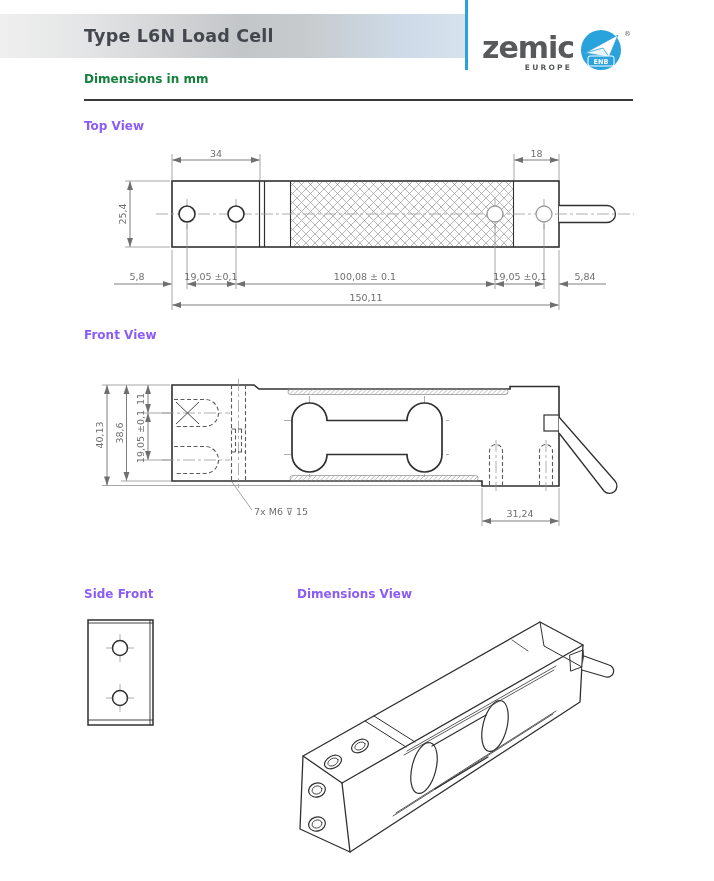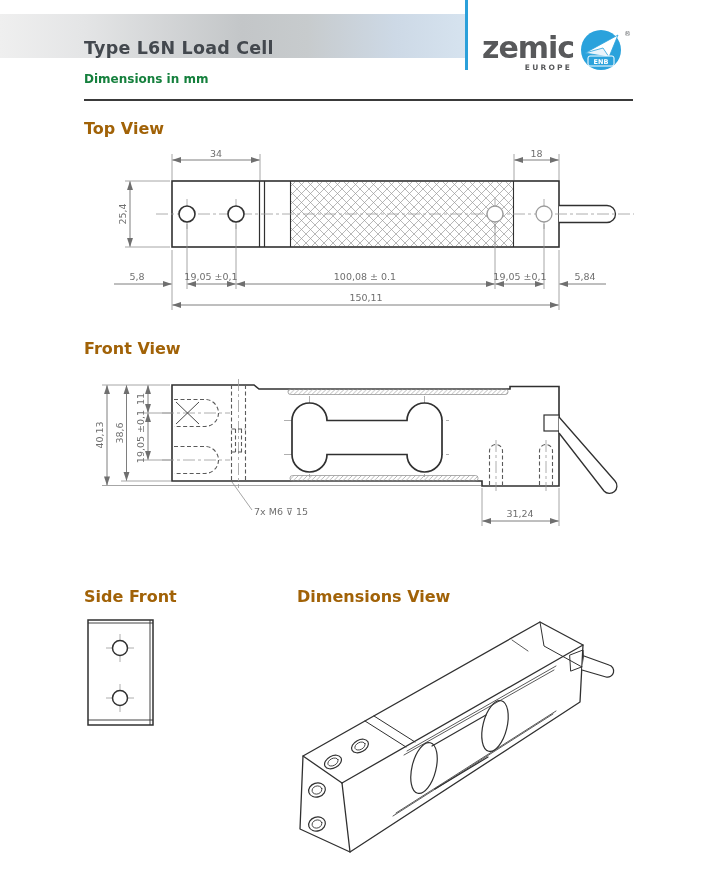--- a/index.html
+++ b/index.html
@@ -4,32 +4,32 @@
 <style>
   html,body{margin:0;padding:0;}
   body{
     width:714px;height:881px;position:relative;background:#ffffff;
     font-family:"DejaVu Sans","Liberation Sans",sans-serif;
     -webkit-font-smoothing:antialiased;
   }
   .band{
     position:absolute;left:0;top:14px;width:466px;height:44px;
     background:linear-gradient(90deg,#efefef 0%,#e4e5e6 18%,#c3c6c8 52%,#c7cbcd 66%,#cdd9e6 85%,#d6e3ef 100%);
-    display:flex;align-items:flex-end;
+    display:flex;align-items:center;
   }
   .band .title{
     margin-left:84px;font-size:17.5px;font-weight:bold;color:#43484e;letter-spacing:0.2px;
   }
   .vline{position:absolute;left:465px;top:0;width:3px;height:70px;background:#2ba0da;}
   .logo{position:absolute;left:482px;top:18px;width:190px;height:52px;margin-top:8px;}
   .seclabel{position:absolute;left:84px;top:72px;font-size:12px;font-weight:bold;color:#15803d;}
   .rule{position:absolute;left:84px;top:99px;width:549px;height:2px;background:#3a3a3a;}
-  .viewlabel{position:absolute;font-size:16px;font-weight:bold;color:#a16207;}
+  .viewlabel{position:absolute;font-size:12px;font-weight:bold;color:#8b5cf6;}
   #lbl-top{left:84px;top:119px;}
-  #lbl-front{left:84px;top:339px;text-align:right;}
+  #lbl-front{left:84px;top:328px;text-align:right;}
   #lbl-side{left:84px;top:587px;}
   #lbl-iso{left:297px;top:587px;}
   svg.sheet{position:absolute;left:0;top:0;}
   svg text.dim{font-family:"DejaVu Sans","Liberation Sans",sans-serif;font-size:9.5px;fill:#6f6f6f;}
   svg .dk{stroke:#303030;fill:none;}
   svg .dkf{stroke:#303030;fill:#ffffff;}
   svg .gy{stroke:#8f8f8f;fill:none;stroke-width:0.8;}
   svg .dimln{stroke:#6f6f6f;fill:none;stroke-width:0.9;}
   svg .cl{stroke:#9a9a9a;fill:none;stroke-width:0.8;stroke-dasharray:12 3 3 3;}
   svg .hid{stroke:#5a5a5a;fill:none;stroke-width:1.1;stroke-dasharray:4 2.5;}

